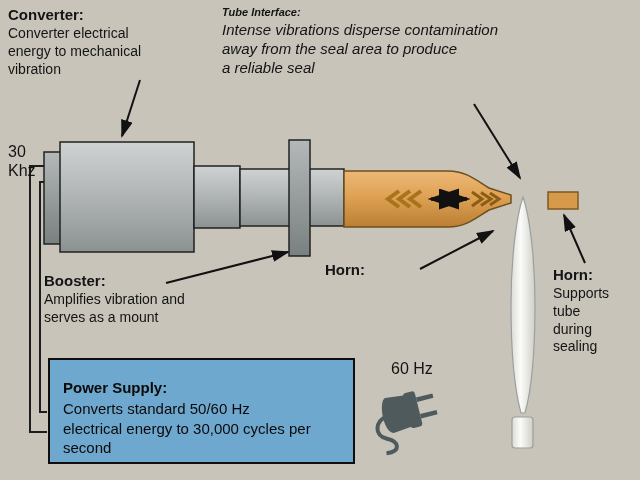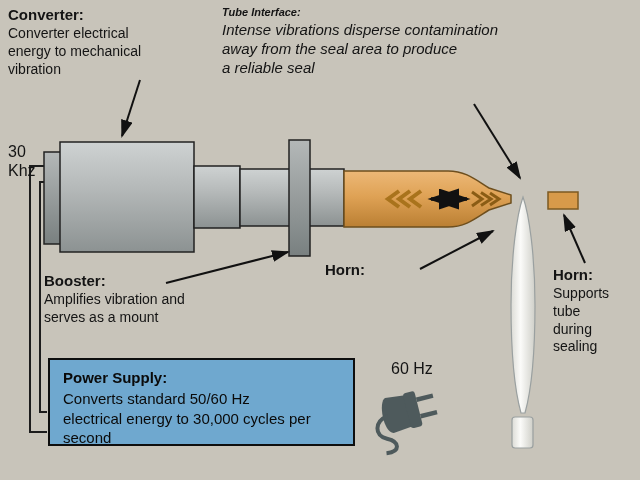--- a/index.html
+++ b/index.html
@@ -11,22 +11,22 @@
   .callout { position:absolute; color:#141414; }
   .callout .h { font-weight:bold; font-size:15px; line-height:1.25; }
   .callout .b { font-size:14px; line-height:1.28; white-space:pre-line; }
   .italic .h, .italic .b { font-style:italic; }
   .callout.ti .h { font-size:11px; }
   .callout.ti .b { font-size:15px; }
 
   .freq { position:absolute; font-size:16px; line-height:1.2; color:#141414; white-space:pre-line; }
 
   .power-box {
-    position:absolute; left:48px; top:358px; width:307px; height:88px;
-    background:#6fa8cf; border:2px solid #0e0e0e; padding:9px 13px; color:#0a0a0a;
+    position:absolute; left:48px; top:358px; width:307px; height:106px;
+    background:#6fa8cf; border:2px solid #0e0e0e; padding:19px 13px; color:#0a0a0a;
   }
   .power-box .h { font-weight:bold; font-size:15px; margin-bottom:3px; }
   .power-box .b { font-size:15px; line-height:1.3; white-space:pre-line; }
 </style>
 </head>
 <body>
 
 <div class="stage">
 
   <svg class="diagram" width="640" height="480" viewBox="0 0 640 480">

